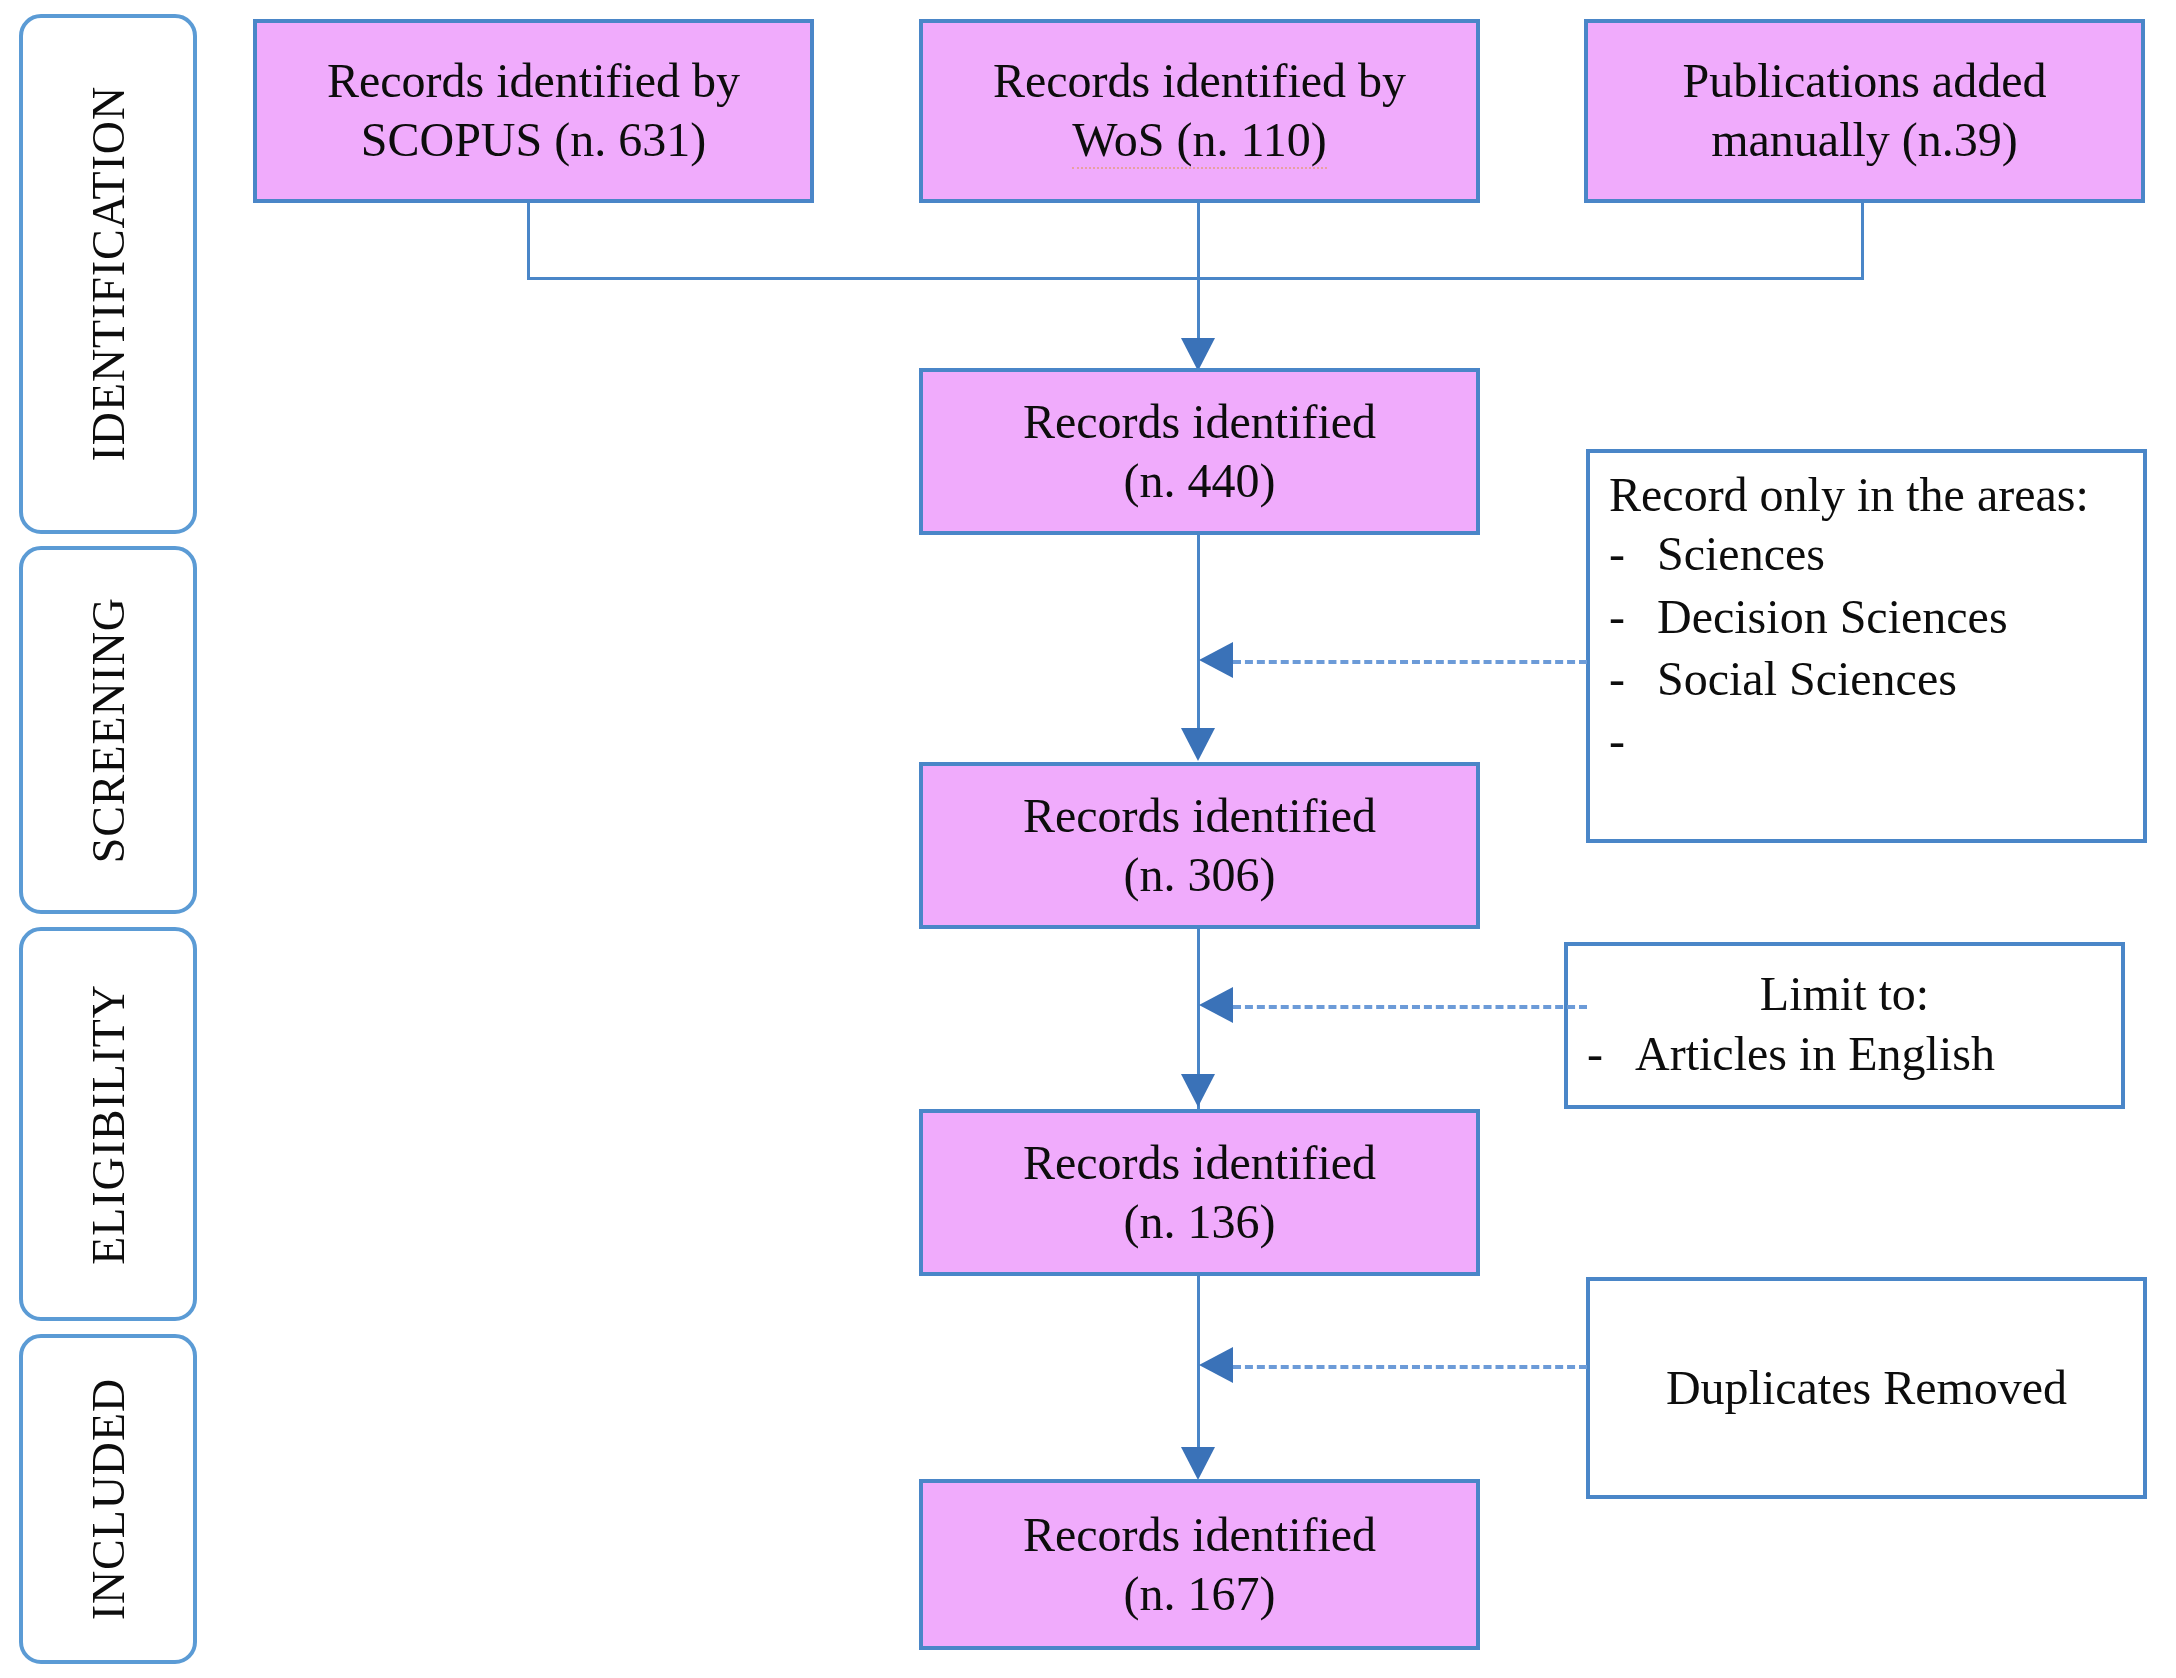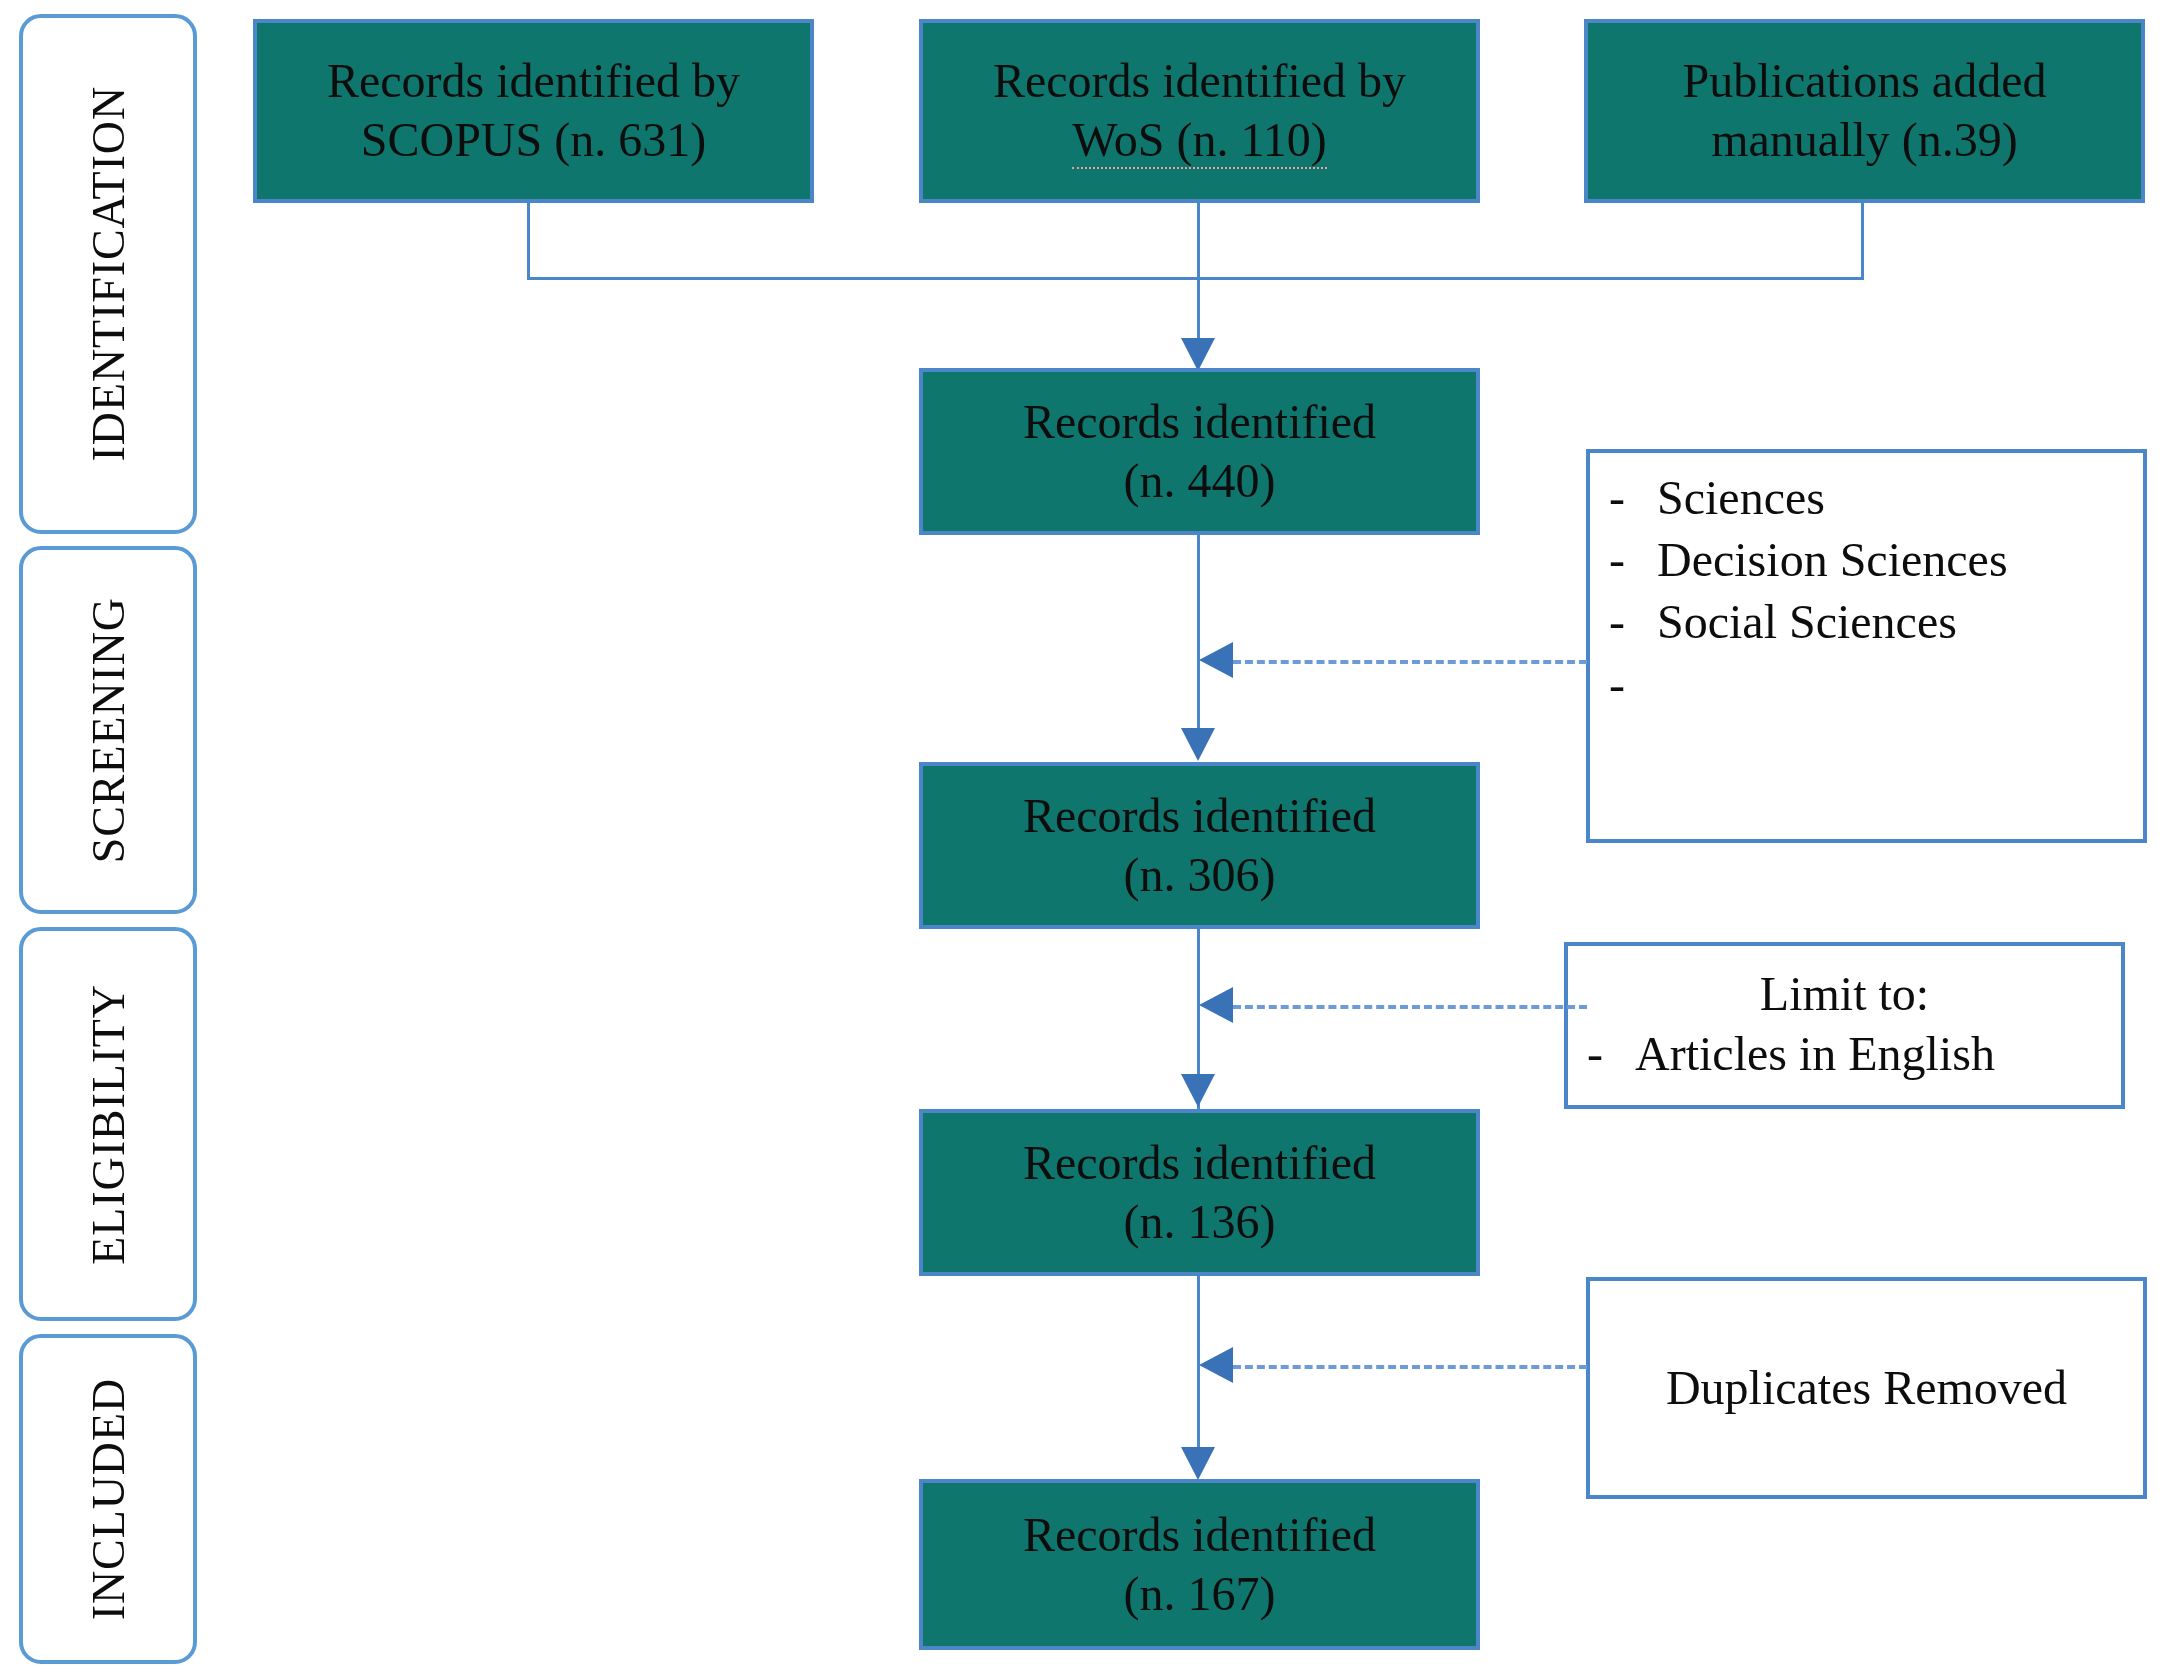--- a/index.html
+++ b/index.html
@@ -37,21 +37,21 @@
     color: #0d0d0d;
     white-space: nowrap;
     font-family: "Liberation Serif", "DejaVu Serif", serif;
   }
 
   
   .flow-box {
     position: absolute;
     box-sizing: border-box;
     border: 4.3px solid #4a86c8;
-    background: #0f766e;
+    background: #f0abfc;
     display: flex;
     flex-direction: column;
     align-items: center;
     justify-content: center;
     padding: 5.1px 12px;
   }
   .flow-line {
     font-size: 48px;
     line-height: 1.22;
     color: #0d0d0d;
@@ -201,20 +201,21 @@
 
   <div class="conn conn-v" style="left:1197px; top:1276px; height:195px;"></div>
   <div class="arrow-down" style="left:1181px; top:1447px;"></div>
 
   <div class="flow-box" style="left:919px; top:1479px; width:561px; height:171px;">
     <div class="flow-line">Records identified</div>
     <div class="flow-line">(n. 167)</div>
   </div>
 
   <div class="note-box" style="left:1586px; top:449px; width:561px; height:394px;">
+    <div class="note-title">Record only in the areas:</div>
     <ul class="note-list">
       <li class="note-item">
         <span class="note-bullet">-</span>
         <span>Sciences</span>
       </li>
       <li class="note-item">
         <span class="note-bullet">-</span>
         <span>Decision Sciences</span>
       </li>
       <li class="note-item">

